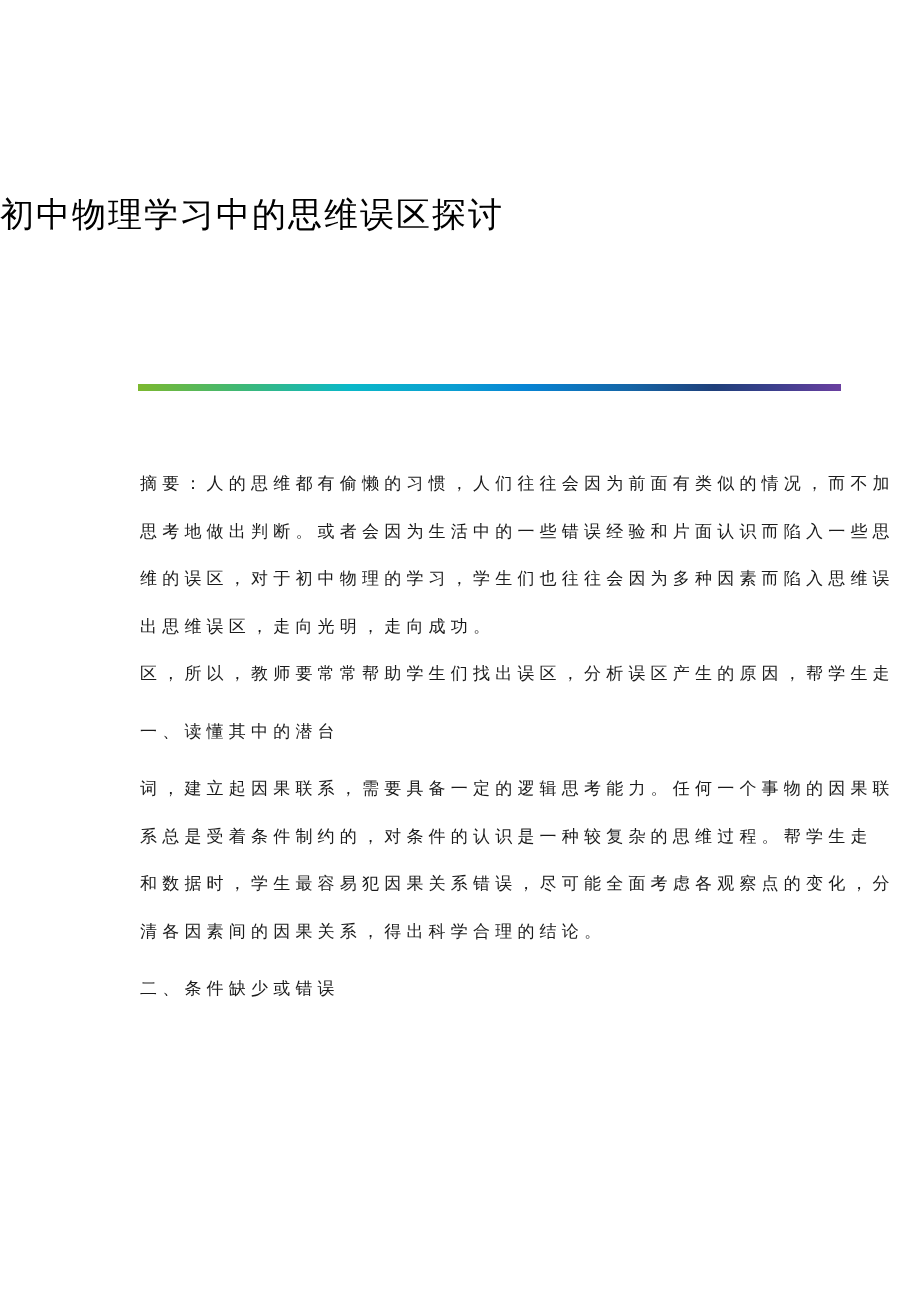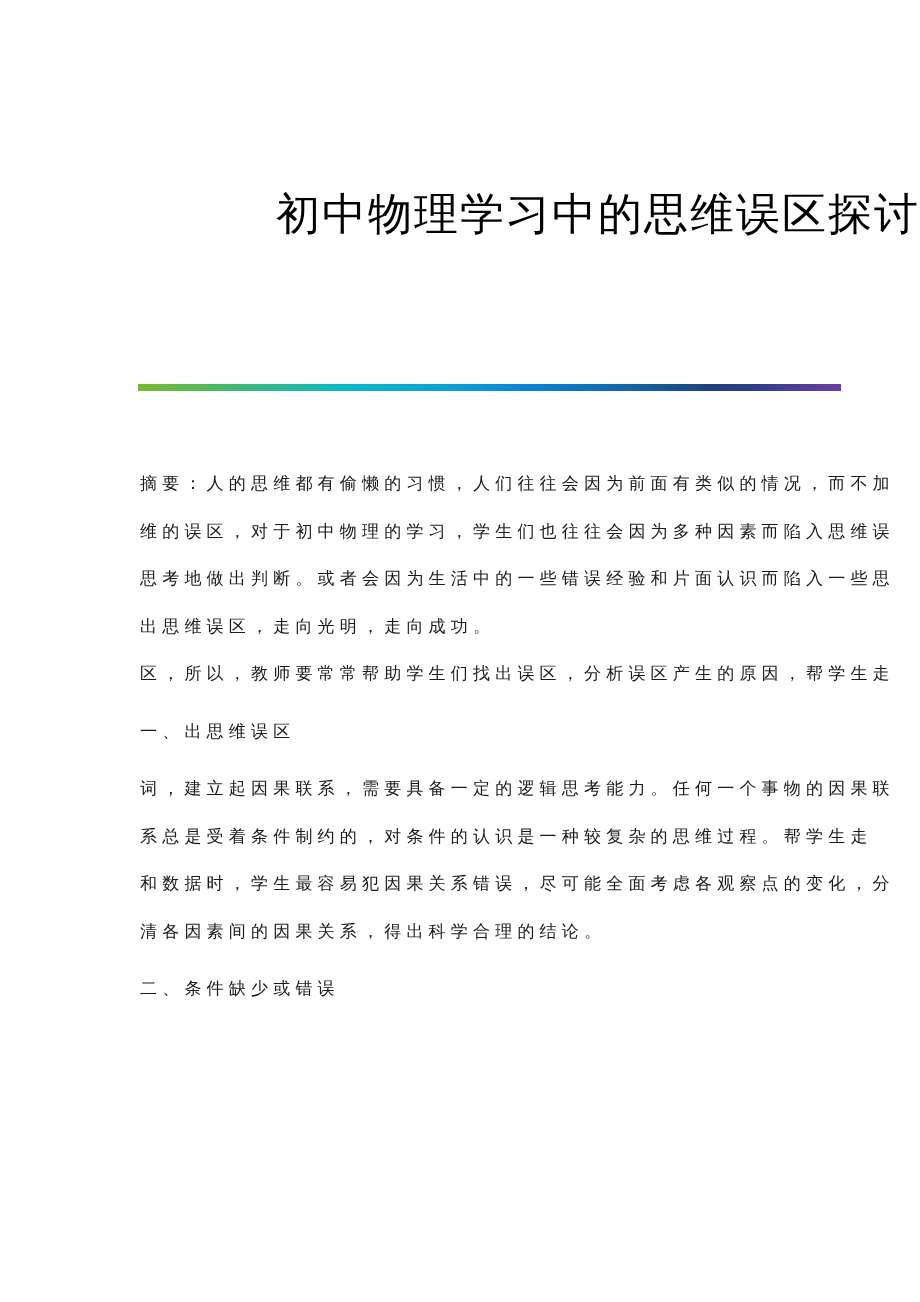--- a/index.html
+++ b/index.html
@@ -13,23 +13,23 @@
     position: relative;
     overflow: hidden;
     font-family: "DejaVu Sans", "Liberation Sans", sans-serif;
     color: #111111;
   }
   .title {
     position: absolute;
     left: 0;
     top: 190px;
     width: 920px;
-    text-align: right;
+    text-align: left;
     font-family: "DejaVu Serif", "Liberation Serif", serif;
-    font-size: 44px;
+    font-size: 34px;
     line-height: 48px;
     letter-spacing: 2px;
     color: #000000;
     margin: 0;
     font-weight: normal;
   }
   .divider {
     position: absolute;
     left: 138px;
     top: 384px;
@@ -78,28 +78,28 @@
 <body>
 
 <h1 class="title">初中物理学习中的思维误区探讨</h1>
 
 <div class="divider"></div>
 
 <div class="content">
 
   <p class="para">
     <span class="line">摘要：人的思维都有偷懒的习惯，人们往往会因为前面有类似的情况，而不加</span>
+    <span class="line">思考地做出判断。或者会因为生活中的一些错误经验和片面认识而陷入一些思</span>
     <span class="line">维的误区，对于初中物理的学习，学生们也往往会因为多种因素而陷入思维误</span>
-    <span class="line">思考地做出判断。或者会因为生活中的一些错误经验和片面认识而陷入一些思</span>
     <span class="line">出思维误区，走向光明，走向成功。</span>
     <span class="line">区，所以，教师要常常帮助学生们找出误区，分析误区产生的原因，帮学生走</span>
   </p>
 
 
-  <h2 class="heading">一、出思维误区</h2>
+  <h2 class="heading">一、读懂其中的潜台</h2>
 
   <p class="para">
     <span class="line">词，建立起因果联系，需要具备一定的逻辑思考能力。任何一个事物的因果联</span>
     <span class="line">系总是受着条件制约的，对条件的认识是一种较复杂的思维过程。帮学生走</span>
     <span class="line">和数据时，学生最容易犯因果关系错误，尽可能全面考虑各观察点的变化，分</span>
     <span class="line">清各因素间的因果关系，得出科学合理的结论。</span>
   </p>
 
   <h2 class="heading">二、条件缺少或错误</h2>
 

